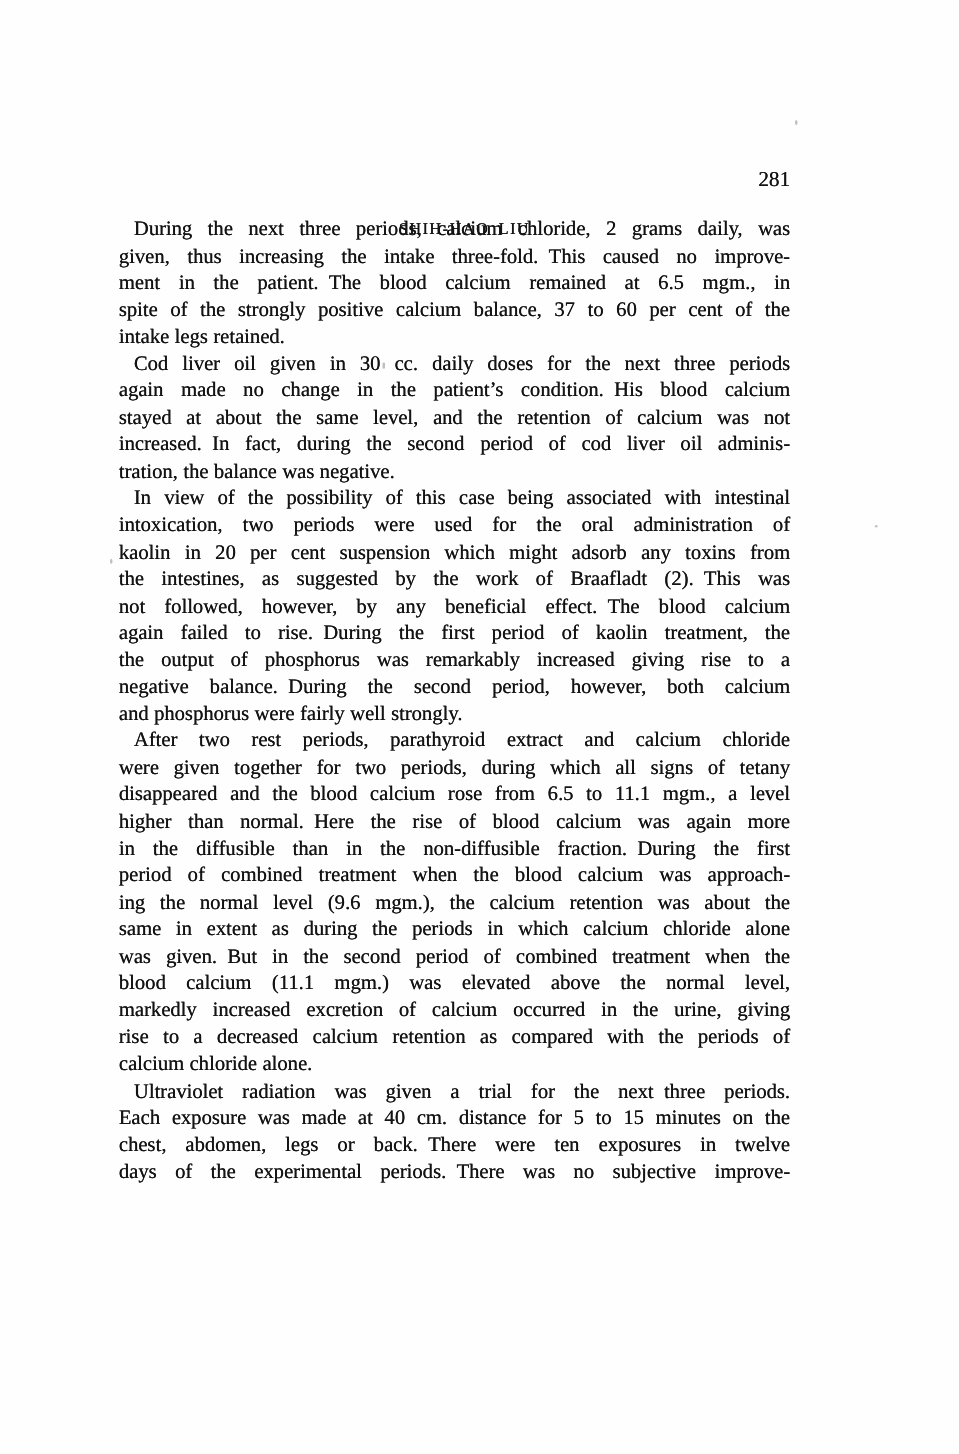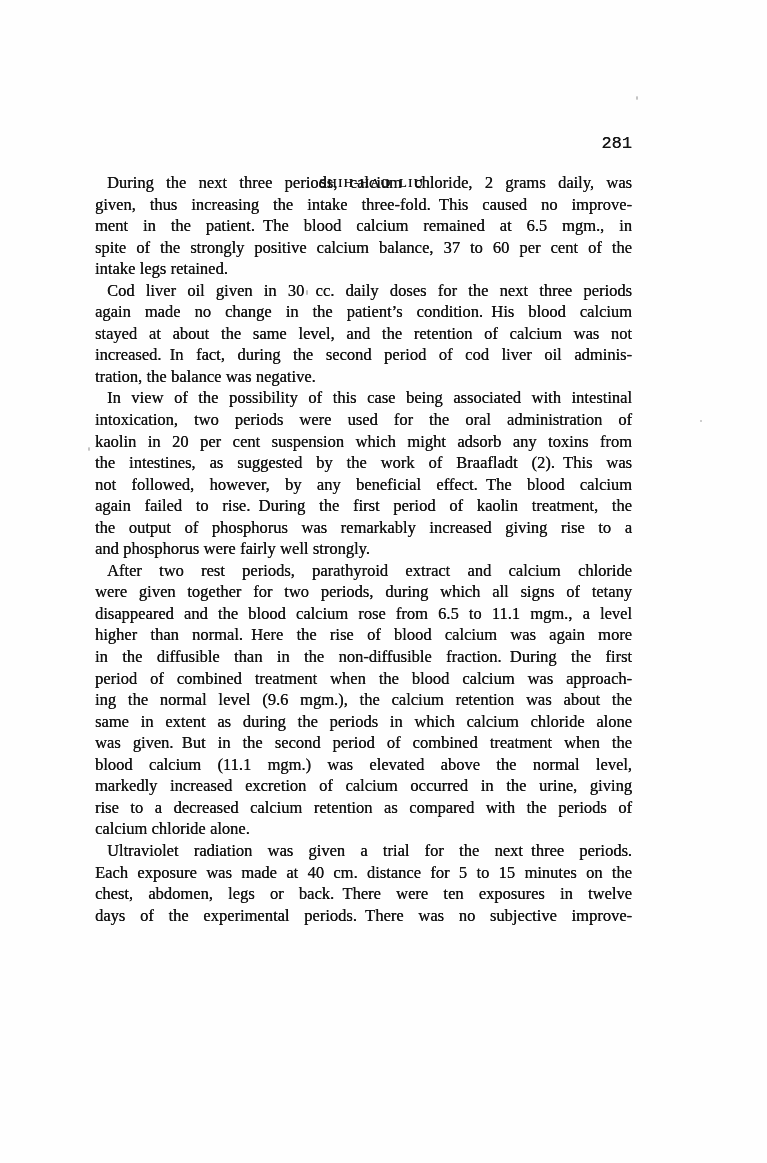--- a/index.html
+++ b/index.html
@@ -35,21 +35,20 @@
     word-spacing: 3px;
     transform: translateX(8px);
     white-space: nowrap;
     margin-top: 38px;
   }
   .page-number {
     position: absolute;
     right: 0;
     top: 0;
     font-size: 17px;
-    font-family: Liberation Mono, monospace;
   }
   .page-body {
     position: absolute;
     left: 95px;
     top: 172px;
     width: 537px;
     font-size: 16.5px;
     line-height: 21.55px;
     word-spacing: 0.2px;
   }
@@ -101,20 +100,21 @@
         <div class="line para-end">tration, the balance was negative.</div>
       </div>
       <div class="paragraph">
         <div class="line first">In view of the possibility of this case being associated with intestinal</div>
         <div class="line">intoxication, two periods were used for the oral administration of</div>
         <div class="line">kaolin in 20 per cent suspension which might adsorb any toxins from</div>
         <div class="line">the intestines, as suggested by the work of Braafladt (2). This was</div>
         <div class="line">not followed, however, by any beneficial effect. The blood calcium</div>
         <div class="line">again failed to rise. During the first period of kaolin treatment, the</div>
         <div class="line">the output of phosphorus was remarkably increased giving rise to a</div>
+        <div class="line">negative balance. During the second period, however, both calcium</div>
         <div class="line para-end">and phosphorus were fairly well strongly.</div>
       </div>
       <div class="paragraph">
         <div class="line first">After two rest periods, parathyroid extract and calcium chloride</div>
         <div class="line">were given together for two periods, during which all signs of tetany</div>
         <div class="line">disappeared and the blood calcium rose from 6.5 to 11.1 mgm., a level</div>
         <div class="line">higher than normal. Here the rise of blood calcium was again more</div>
         <div class="line">in the diffusible than in the non-diffusible fraction. During the first</div>
         <div class="line">period of combined treatment when the blood calcium was approach-</div>
         <div class="line">ing the normal level (9.6 mgm.), the calcium retention was about the</div>

